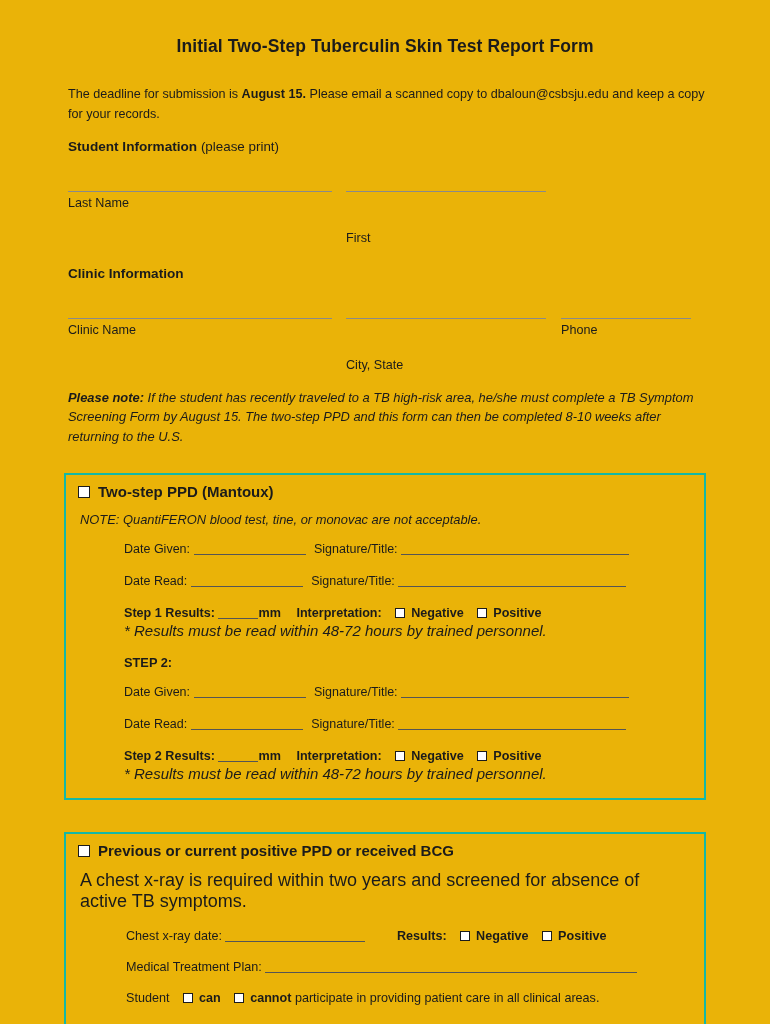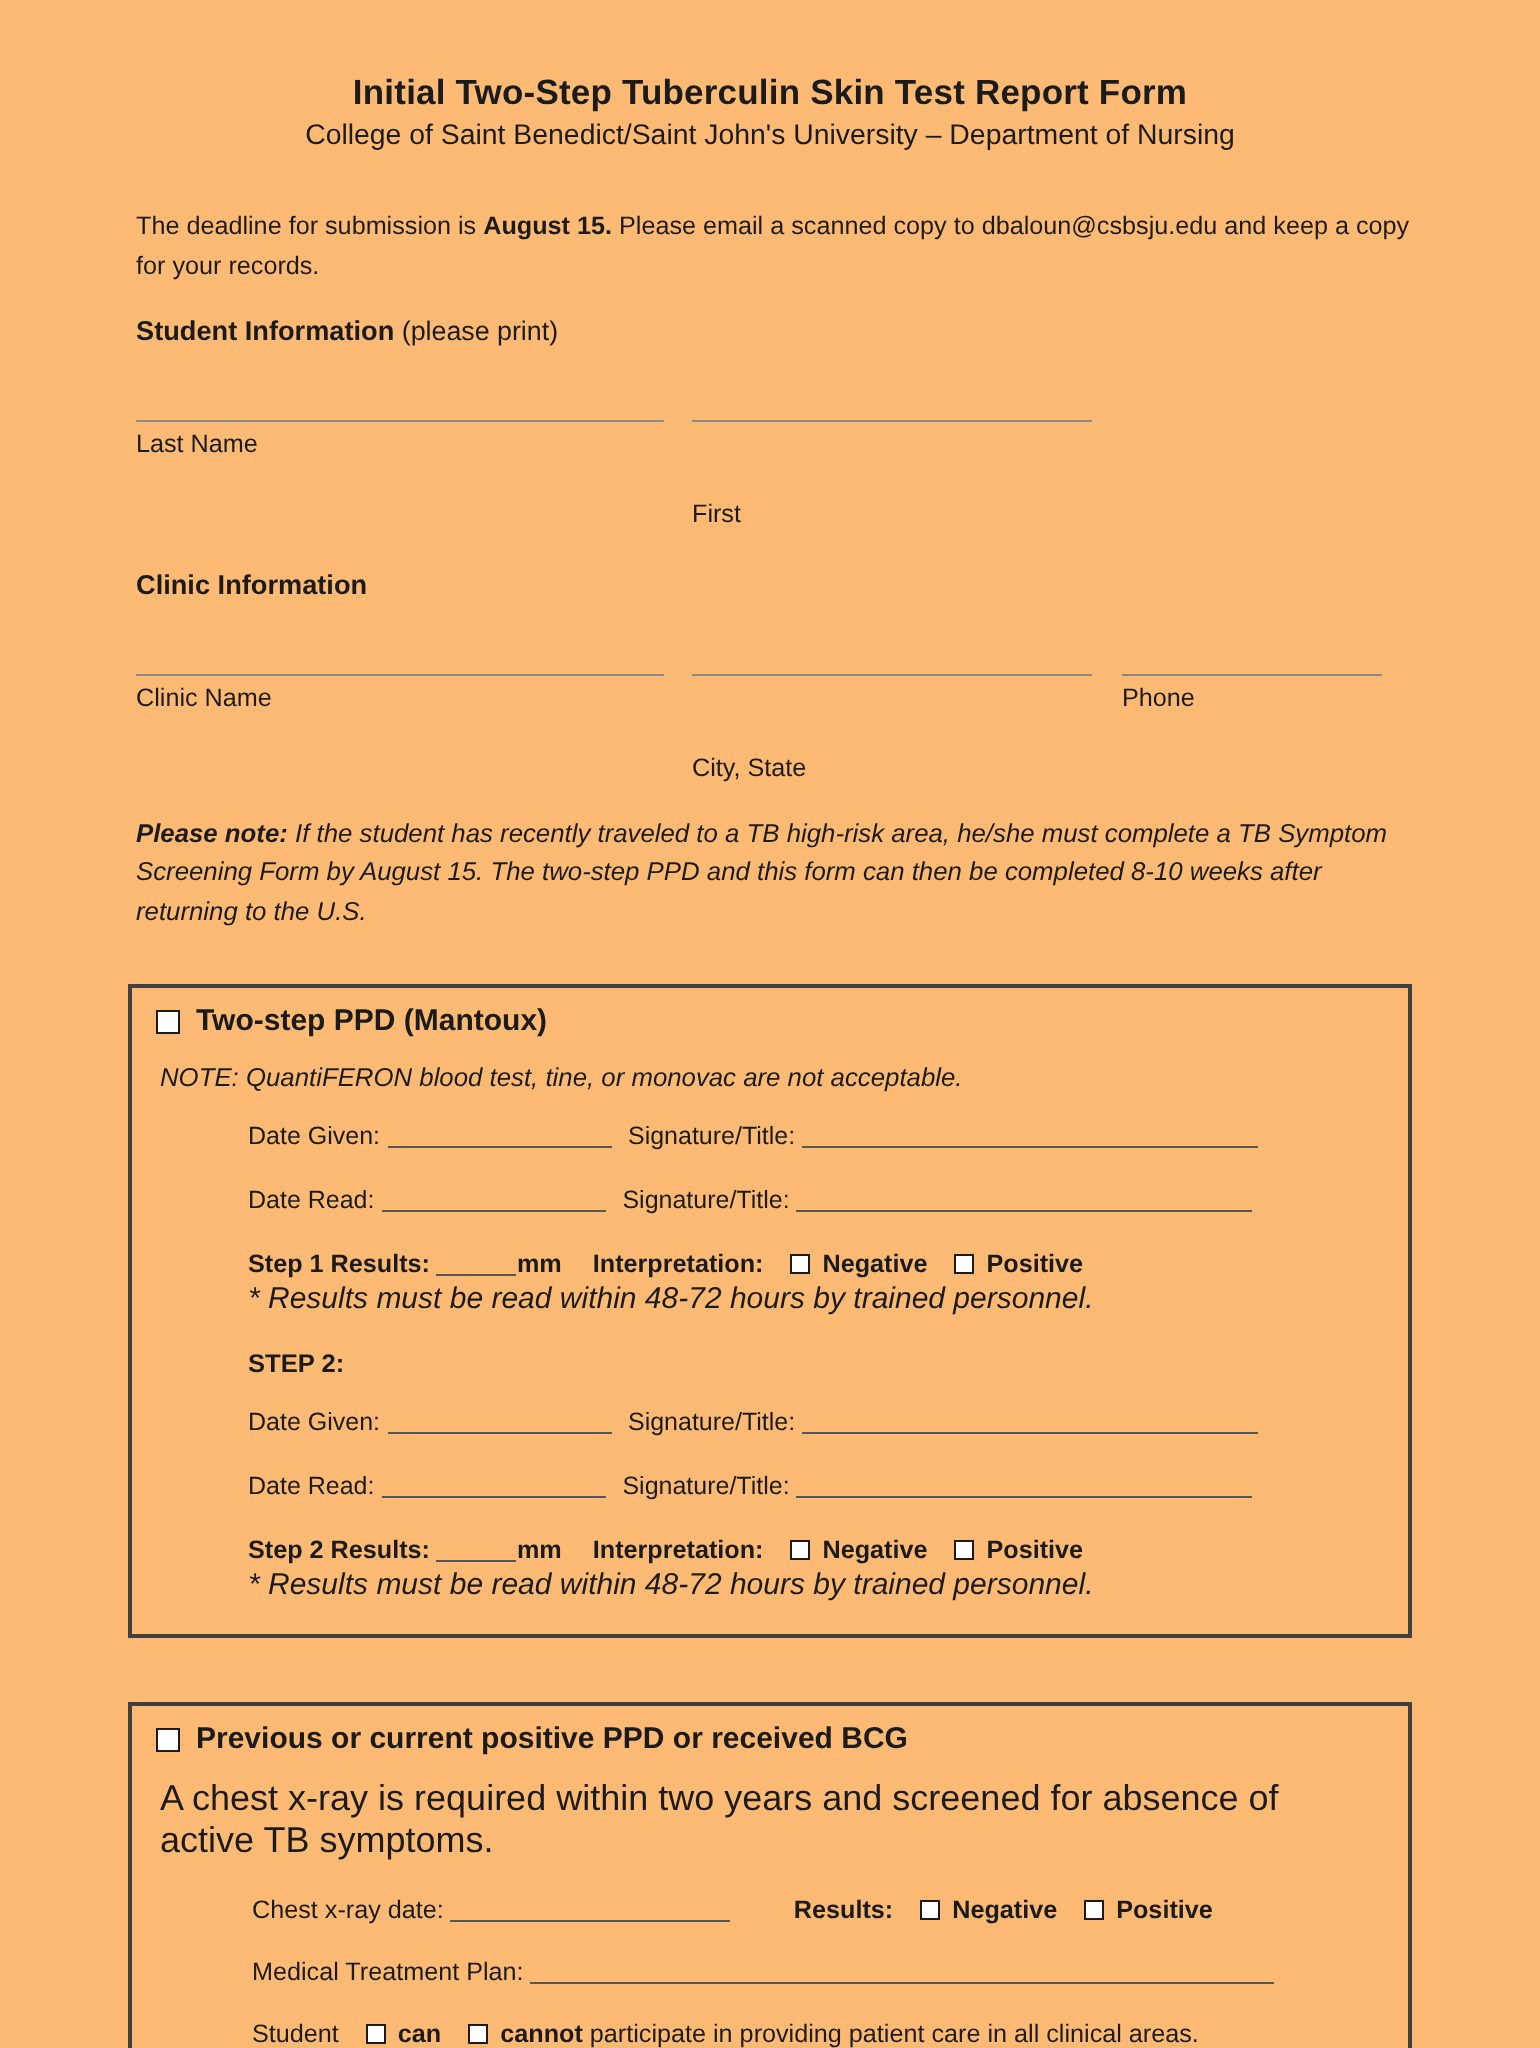--- a/index.html
+++ b/index.html
@@ -1,19 +1,19 @@
 <!DOCTYPE html>
 <html><head>
 <meta charset="utf-8">
 <style>
   * { box-sizing: border-box; }
   html, body { margin: 0; padding: 0; background: #ffffff; }
   .page {
     width: 770px; height: 1024px;
-    background: #fdba74;
+    background: #eab308;
     color: #1b1b1b;
     font-family: "Liberation Sans", sans-serif;
     font-size: 12.5px;
     padding: 36px 64px 0 64px;
     overflow: hidden;
     position: relative;
   }
   
   .doc-title { text-align: center; font-size: 17.5px; font-weight: bold; margin: 0; letter-spacing: .1px; }
   .doc-subtitle { text-align: center; font-size: 14.2px; margin-top: 3px; }
@@ -25,21 +25,21 @@
   
   .field-row { display: flex; margin: 26px 0 0 4px; }
   .ufield { display: flex; flex-direction: column; }
   .uline { border-bottom: 1.5px solid #8a8a8a; height: 12px; }
   .ulabel { margin-top: 4px; font-size: 12.6px; }
   .w264 { width: 264px; } .w200 { width: 200px; gap: 35px; } .w130 { width: 130px; }
   .gap14 { width: 14px; } .gap15 { width: 15px; }
   
   .note { margin: 16px 0 0 4px; font-style: italic; line-height: 1.5; font-size: 12.9px; }
   
-  .box { border: 2px solid #404040; margin-top: 27px; padding: 8px 14px 16px 12px; }
+  .box { border: 2px solid #14b8a6; margin-top: 27px; padding: 8px 14px 16px 12px; }
   .box-title { font-size: 15px; font-weight: bold; display: flex; align-items: center; }
   .box-note { font-style: italic; margin: 12px 0 14px 2px; font-size: 12.9px; }
   .box-desc { margin: 11px 0 0 2px; font-size: 18px; }
   
   .cb { display: inline-block; width: 10px; height: 10px; border: 1.6px solid #1b1b1b; background: #fff; vertical-align: -1px; }
   .cb-lg { width: 12px; height: 12px; margin-right: 8px; vertical-align: -1px; }
   .cb-mid { margin: 0 6px 0 10px; }
   
   .fl { display: inline-block; border-bottom: 1.2px solid #555; height: 11px; vertical-align: -2px; }
   .fl-date { width: 112px; } .fl-sig { width: 228px; } .fl-mm { width: 40px; }
@@ -57,21 +57,20 @@
   .bcg-row { margin: 17px 0 0 48px; font-size: 12.6px; }
   .bcg-results { font-weight: bold; margin-left: 28px; }
   b.inline { font-weight: bold; }
 </style>
 </head>
 <body>
 
 <div class="page">
 
   <h1 class="doc-title">Initial Two-Step Tuberculin Skin Test Report Form</h1>
-  <div class="doc-subtitle">College of Saint Benedict/Saint John's University – Department of Nursing</div>
 
   <p class="intro"><span>The deadline for submission is </span><b class="inline">August 15.</b><span> Please email a scanned copy to dbaloun@csbsju.edu and keep a copy for your records.</span></p>
 
   <div class="sec-heading"><b>Student Information</b> <span>(please print)</span></div>
 
   <div class="field-row">
     <div class="ufield w264">
       <div class="uline"></div>
       <div class="ulabel">Last Name</div>
     </div>

